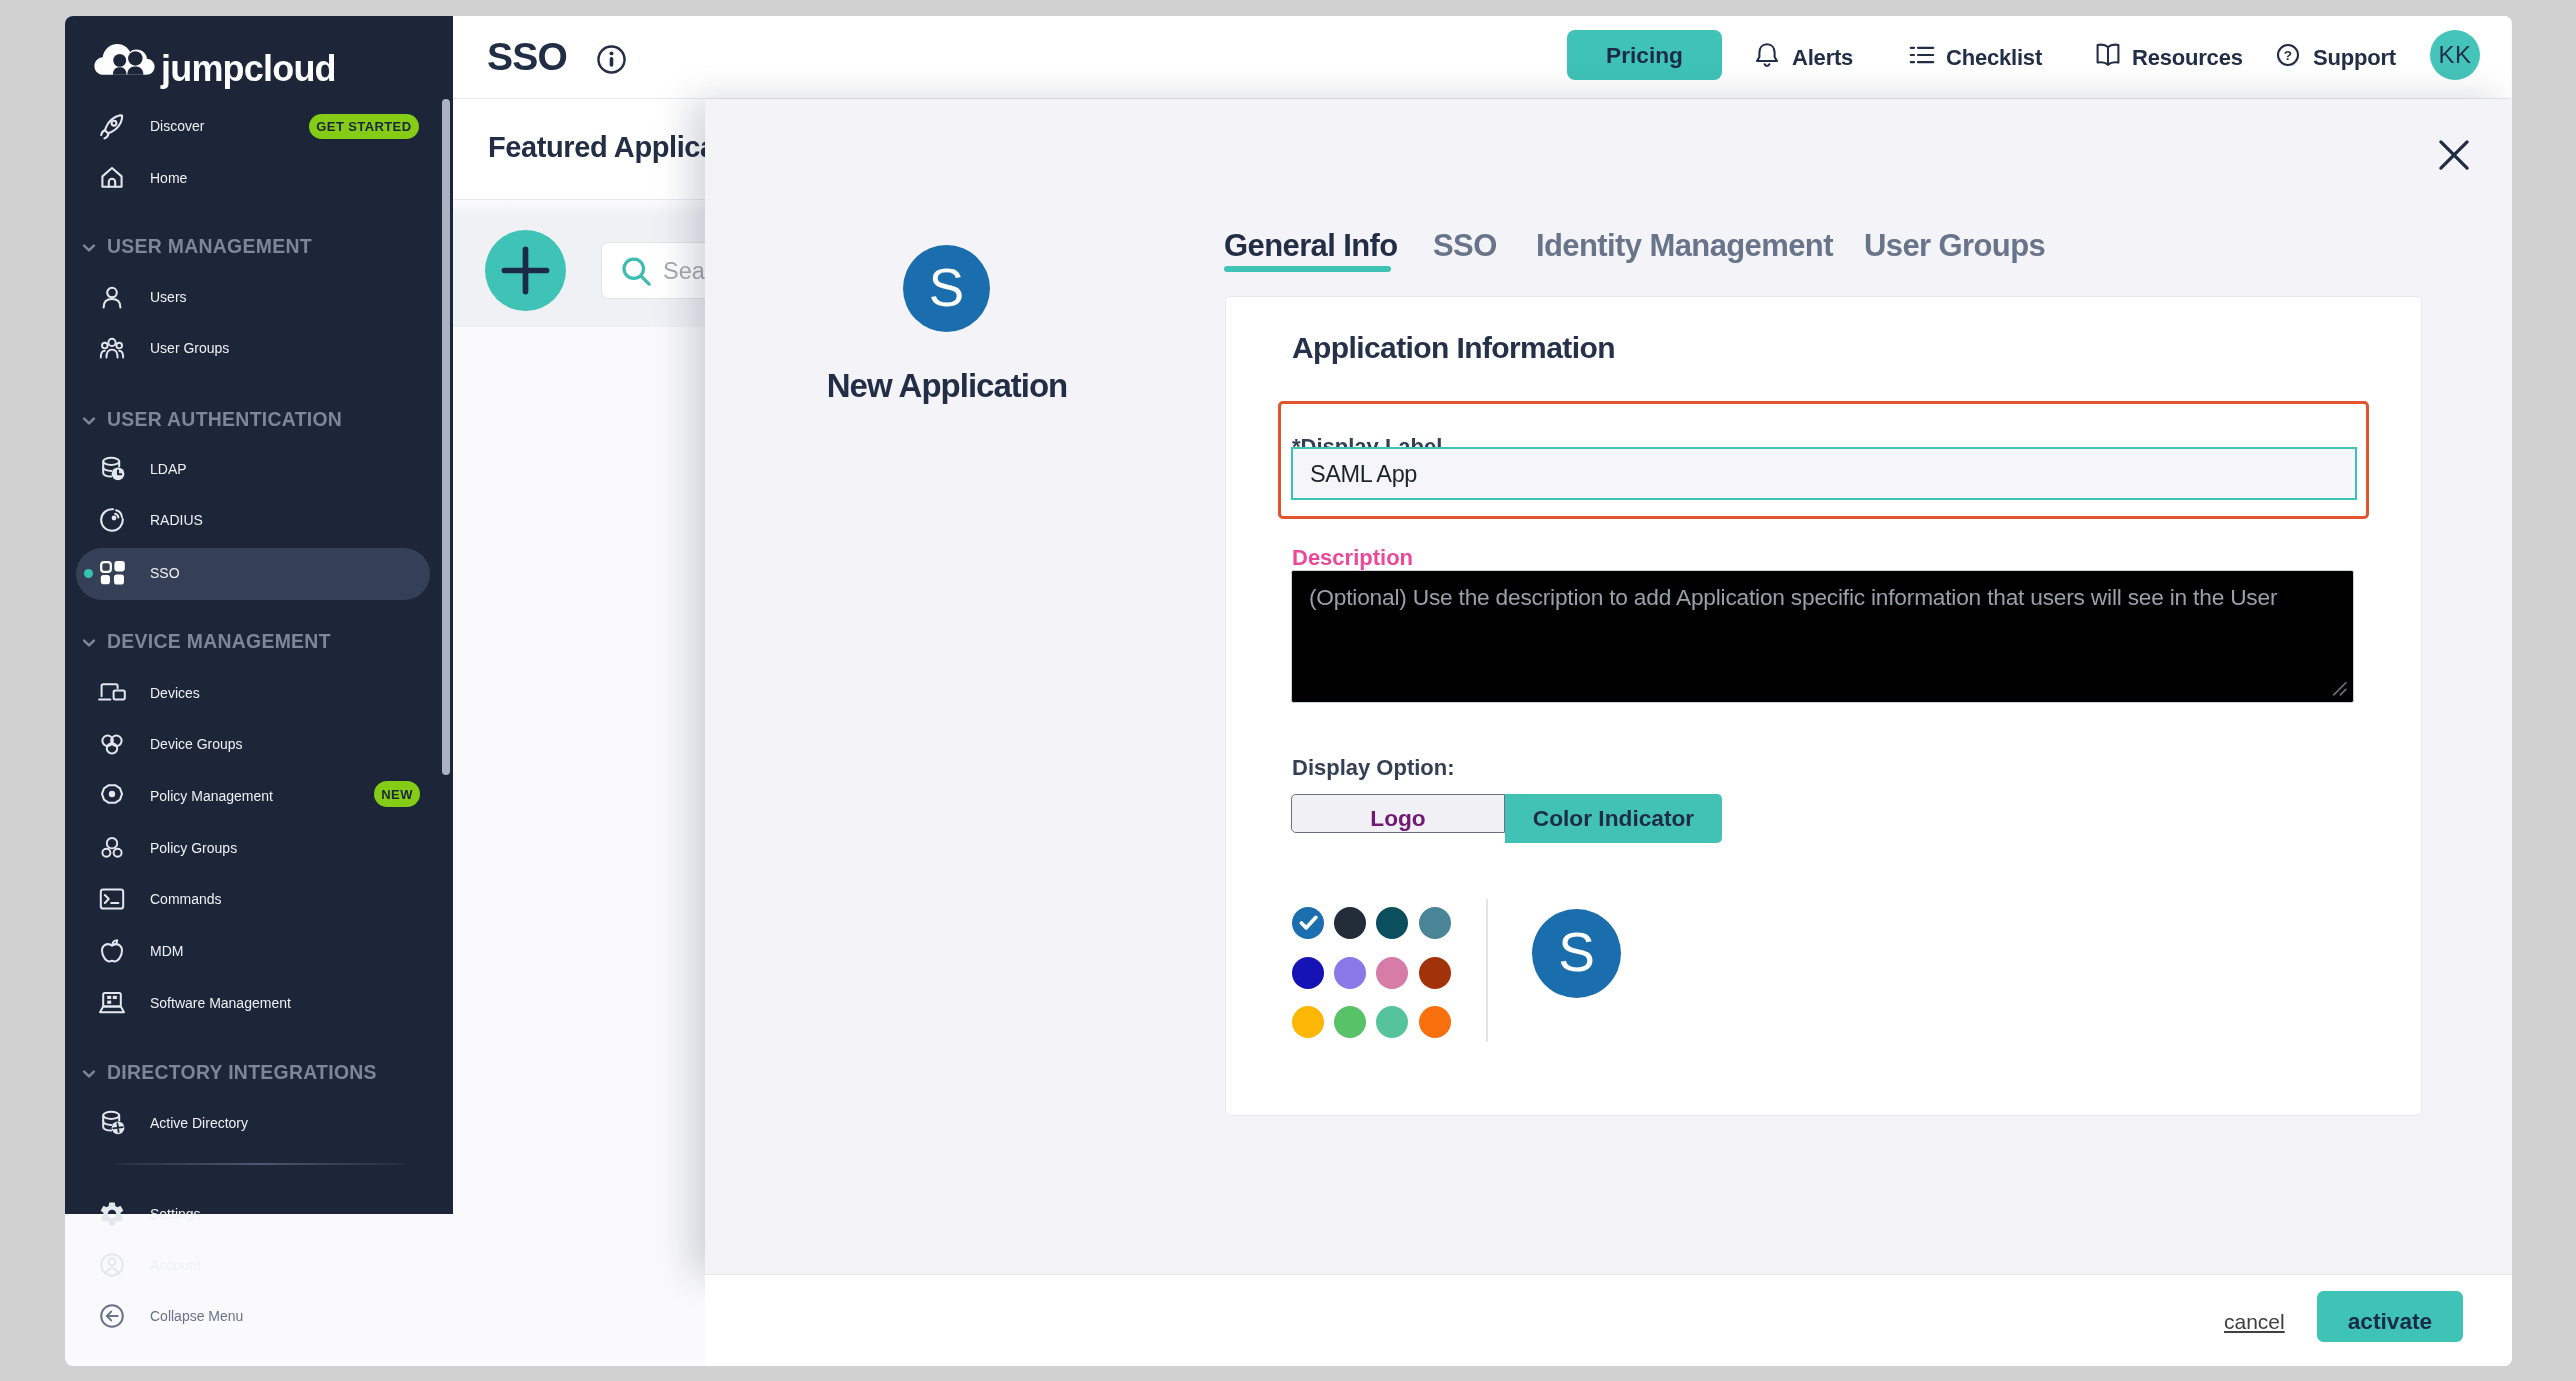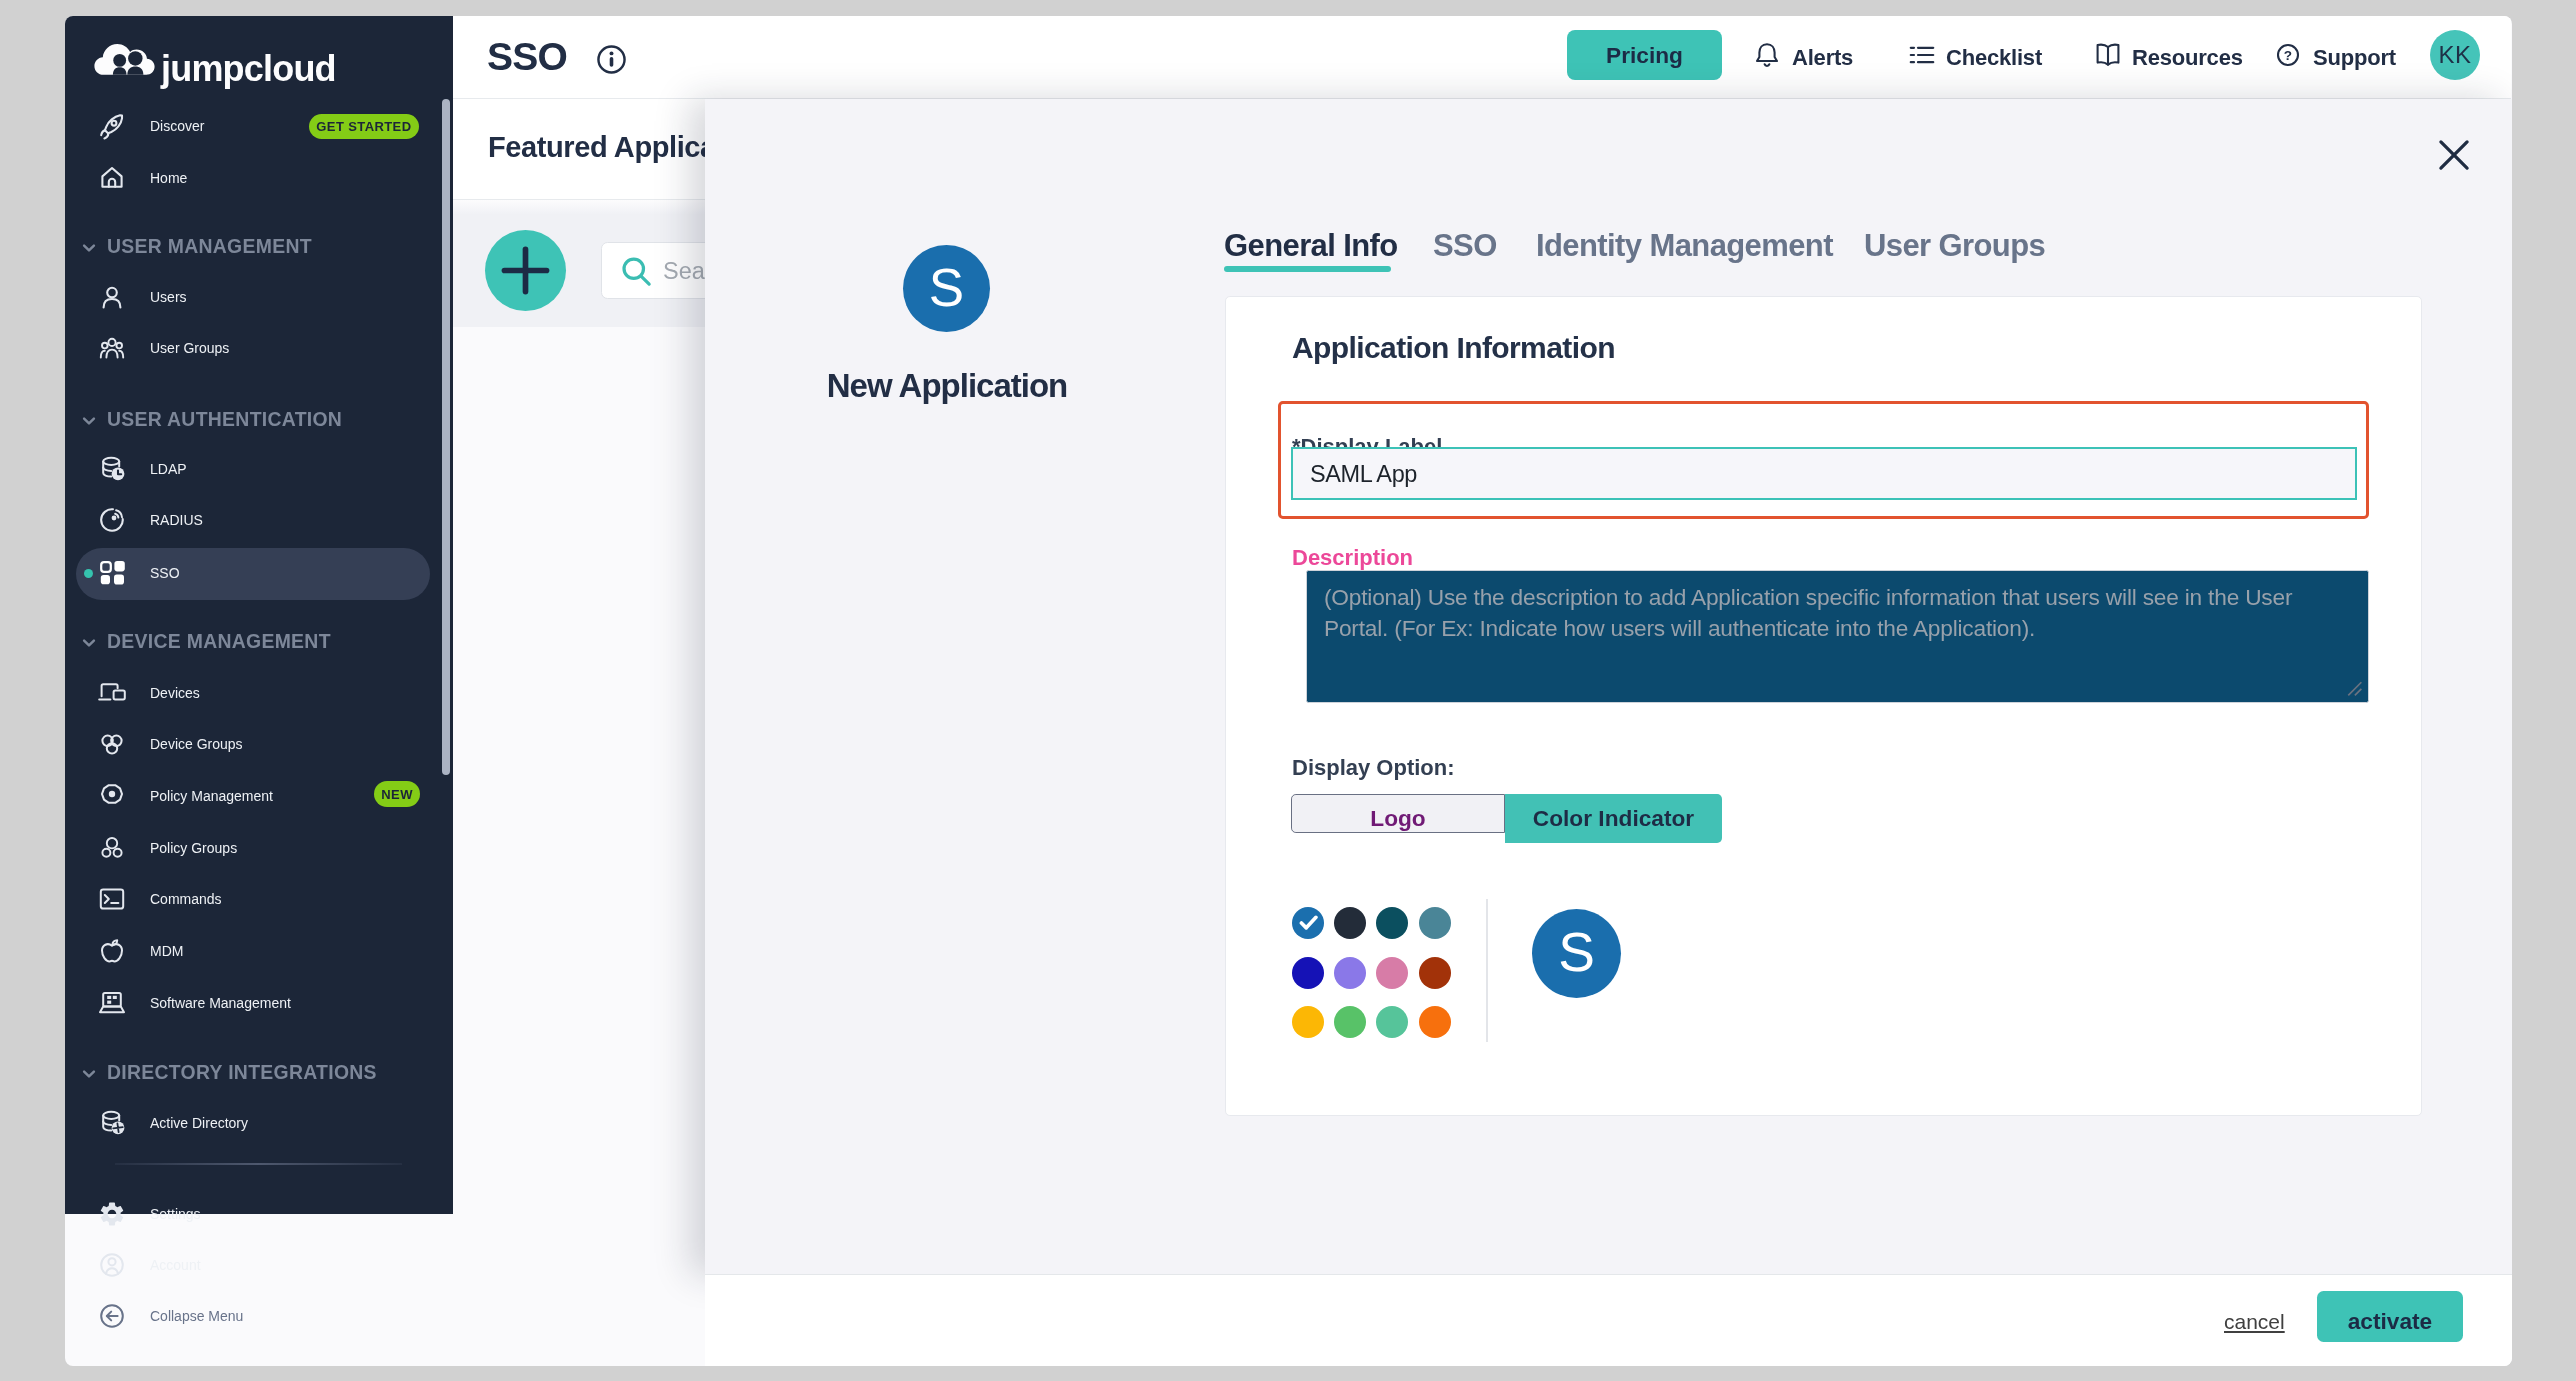--- a/index.html
+++ b/index.html
@@ -42,21 +42,21 @@
   #tabline { position:absolute; left:1159px; top:250px; width:167px; height:5.7px; border-radius:3.2px; background:#3ec3b6; }
 
   #card { position:absolute; left:1160px; top:280px; width:1197px; height:820px; background:#ffffff; border:0.8px solid #e7e9ee; border-radius:4.9px; }
   
   #card .appinfo { position:absolute; left:66px; top:34px; font-size:30px; letter-spacing:-0.6px; font-weight:bold; color:#243148; }
   #orangebox { position:absolute; left:52px; top:104px; width:1091px; height:118px; border:3.2px solid #e2532e; border-radius:4.9px; }
   #dlabel { position:absolute; left:66px; top:113px; font-size:22px; font-weight:bold; color:#333f52;margin-top:24px; }
   #dinput { position:absolute; left:65px; top:150px; width:1066px; height:53px; background:#f6f6fa; border:2.4px solid #3cc2b7; }
   #dinput span { position:absolute; left:17px; top:12px; font-size:23.5px; letter-spacing:-0.4px; color:#1d232b; }
   #desclabel { position:absolute; left:66px; top:248px; font-size:22px; font-weight:bold; color:#ec4899; }
-  #descarea { position:absolute; left:80px; top:273px; width:1063px; height:133px; background:#0c4a6e; border:1.6px solid #ced3da; border-radius:2.4px; }
+  #descarea { position:absolute; left:65px; top:273px; width:1063px; height:133px; background:#000000; border:1.6px solid #ced3da; border-radius:2.4px; }
   #descarea .ph { position:absolute; left:17px; font-size:22.7px; letter-spacing:-0.2px; color:#98a1ab; white-space:nowrap; }
   #dispopt { position:absolute; left:66px; top:458px; font-size:22px; font-weight:bold; color:#333f52; }
   #seglogo { position:absolute; left:65px; top:497px; width:214px; height:39px; background:#f1f1f5; border:1.6px solid #697083; border-radius:4.9px 0 0 4.9px; color:#701a75; font-size:22.7px; font-weight:bold; text-align:center; line-height:47px; }
   #segci { position:absolute; left:279px; top:497px; width:217px; height:49px; background:#42c1b5; border-radius:0 4.9px 4.9px 0; color:#1e2c45; font-size:22.7px; font-weight:bold; text-align:center; line-height:49px; }
   .sw { position:absolute; width:32px; height:32px; border-radius:50%; }
   #swdiv { position:absolute; left:260px; top:602px; width:2.4px; height:143px; background:#e3e5e9; }
   #scirc2 { position:absolute; left:306px; top:612px; width:89px; height:89px; border-radius:50%; background:#1a6ead; color:#fff; font-size:55px; text-align:center; line-height:87px; }
 
   #cancel { position:absolute; left:2159px; top:1294px; font-size:21px; color:#404040; text-decoration:underline; }
   #activate { position:absolute; left:2252px; top:1275px; width:146px; height:51px; background:#3ec3b6; border-radius:6.5px; color:#1c2b45; font-size:22.7px; font-weight:bold; text-align:center; line-height:60px; }
@@ -322,21 +322,20 @@
   <div id="card">
     <div class="appinfo">Application Information</div>
     <div id="orangebox"></div>
     <div id="dlabel">*Display Label</div>
     <div id="dinput">
         <span>SAML App</span>
       </div>
     <div id="desclabel">Description</div>
     <div id="descarea">
       <div class="ph" style="top:13px">(Optional) Use the description to add Application specific information that users will see in the User</div>
-      <div class="ph" style="top:44px">Portal. (For Ex: Indicate how users will authenticate into the Application).</div>
       <svg class="abs" style="right:4.9px;bottom:4.9px" width="18" height="18" viewBox="0 0 22 22">
         <line x1="4" y1="20" x2="20" y2="4" stroke="#6b7280" stroke-width="2"></line>
         <line x1="12" y1="20" x2="20" y2="12" stroke="#6b7280" stroke-width="2"></line>
       </svg>
     </div>
     <div id="dispopt">Display Option:</div>
     <div id="seglogo">Logo</div>
     <div id="segci">Color Indicator</div>
 
     <div class="sw" style="left:66px;top:610px;background:#1b6fae"></div>

